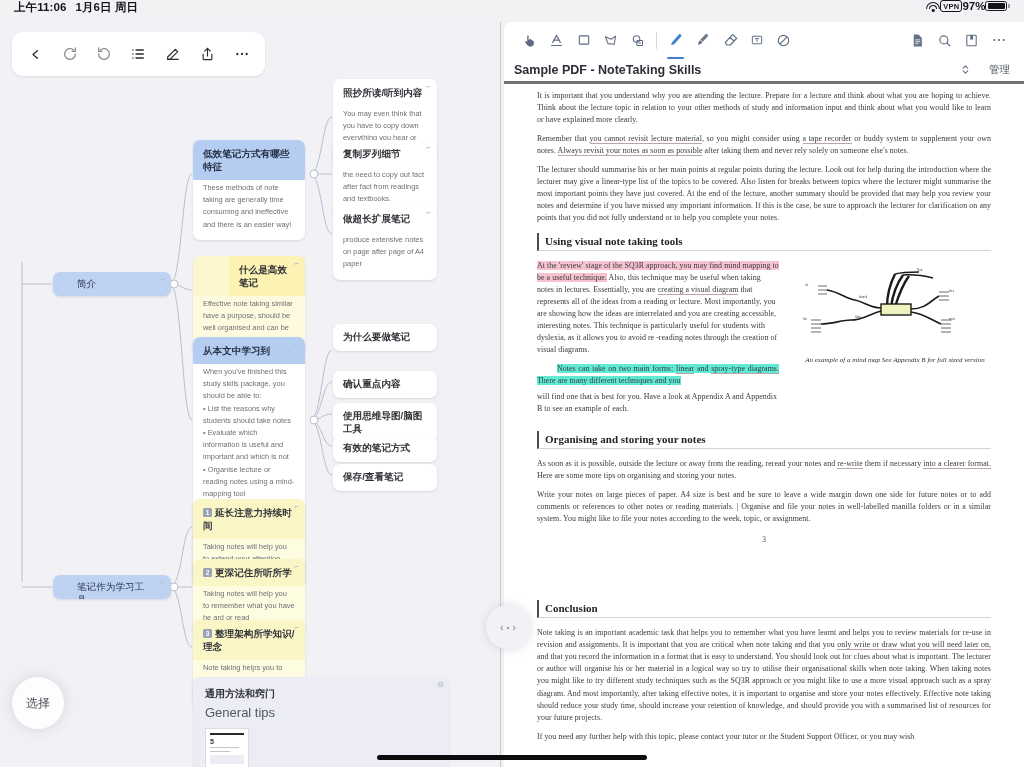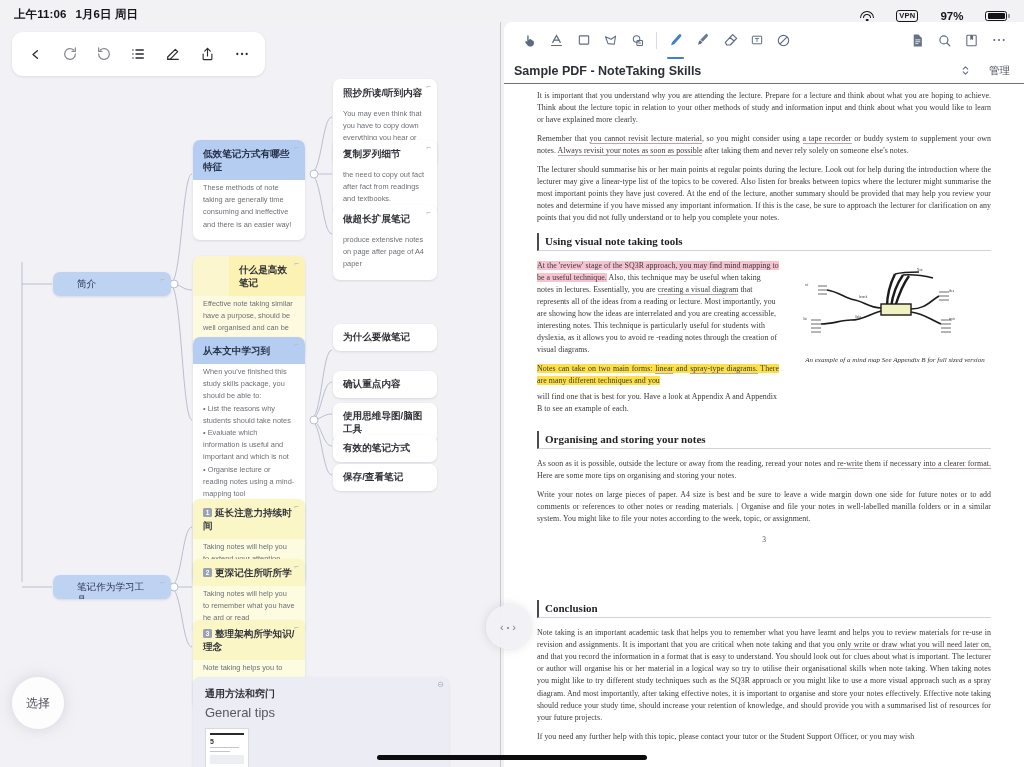--- a/index.html
+++ b/index.html
@@ -6,26 +6,26 @@
   html, body { width: 1024px; height: 767px; overflow: hidden; }
   body {
     font-family: "Liberation Sans", sans-serif;
     background: #f2f2f5;
     -webkit-font-smoothing: antialiased;
   }
 
   
   .statusbar {
     position: absolute; top: 0; left: 0; width: 1024px; height: 22px;
-    display: flex; align-items: flex-end; justify-content: space-between;
+    display: flex; align-items: flex-start; justify-content: space-between;
     padding: 0 14px; font-size: 11.5px; font-weight: bold; color: #16161a;
     z-index: 50;
   }
   .sb-left { display: flex; align-items: baseline; gap: 9px; letter-spacing: .1px; }
-  .sb-right { display: flex; align-items: center; gap: 22px; margin-top: 40px; }
+  .sb-right { display: flex; align-items: center; gap: 0; }
   .wifi-icon { width: 14px; height: 11px; position: relative; }
   .wifi-icon i {
     position: absolute; border: 1.6px solid #16161a; border-bottom: none;
     border-radius: 50% 50% 0 0 / 100% 100% 0 0; left: 50%; transform: translateX(-50%);
   }
   .wifi-icon i:nth-child(1) { width: 14px; height: 7px; bottom: 3px; }
   .wifi-icon i:nth-child(2) { width: 8px; height: 4px; bottom: 3px; }
   .wifi-icon i:nth-child(3) {
     width: 2.6px; height: 2.6px; bottom: 0; border: none; background: #16161a; border-radius: 50%;
   }
@@ -150,39 +150,39 @@
   .pt-icon.active { color: #3e7fd1; }
   .pt-icon.active::after {
     content: ""; position: absolute; bottom: -5px; left: 5px; right: 5px;
     height: 1.8px; background: #3e7fd1; border-radius: 1px;
   }
   .pt-sep { width: 1px; height: 17px; background: #d8dbe1; margin: 0 5px; flex: none; }
   .pt-gap { flex: 1 1 auto; }
 
   .pdf-header {
     height: 26px; display: flex; align-items: center; padding: 0 14px 0 10px;
-    border-bottom: 1px solid #737373;
+    border-bottom: 3px solid #737373;
   }
   .pdf-title { font-size: 12.5px; font-weight: bold; color: #2c2f35; flex: 1; }
   .pdf-sort { color: #5d6b80; margin-right: 18px; display: flex; align-items: center; }
   .pdf-manage { font-size: 10.5px; color: #4c5260; }
 
   .pdf-body {
     position: absolute; top: 62px; left: 0; right: 0; bottom: 0;
     padding: 6px 33px 0 33px; overflow: hidden;
     font-family: "Liberation Serif", serif;
     color: #39393c;
   }
   .pdf-body p {
     font-size: 7.9px; line-height: 1.52; text-align: justify; margin: 0 0 7px 0;
     letter-spacing: .05px;
   }
   .u { border-bottom: 0.8px solid #b9a7a7; }
   .hl-pink { background: #f8c3d0; }
-  .hl-yellow { background: #fde047; }
+  .hl-yellow { background: #5eead4; margin-left: 20px; }
   .sec-head {
     font-family: "Liberation Serif", serif; font-size: 11px; font-weight: bold;
     color: #1f2024; border-left: 2.2px solid #4a4a50; padding: 2px 0 3px 6px;
     border-bottom: 1px solid #d2d3d8; margin: 9px 0 9px 0;
   }
   .two-col { display: flex; gap: 20px; align-items: flex-start; }
   .two-col .col-text { flex: 1 1 auto; }
   .figure { width: 192px; flex: none; padding-top: 2px; }
   .fig-cap {
     font-family: "Liberation Serif", serif; font-style: italic; font-size: 7px;

